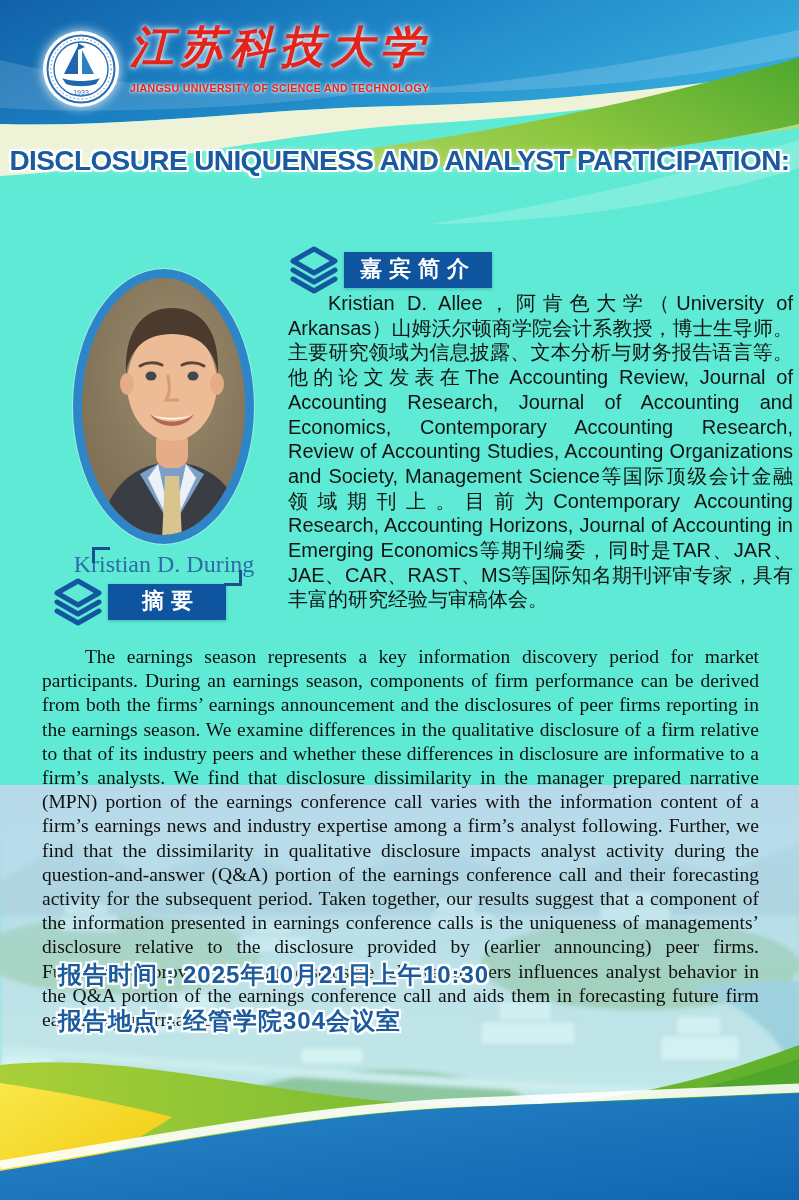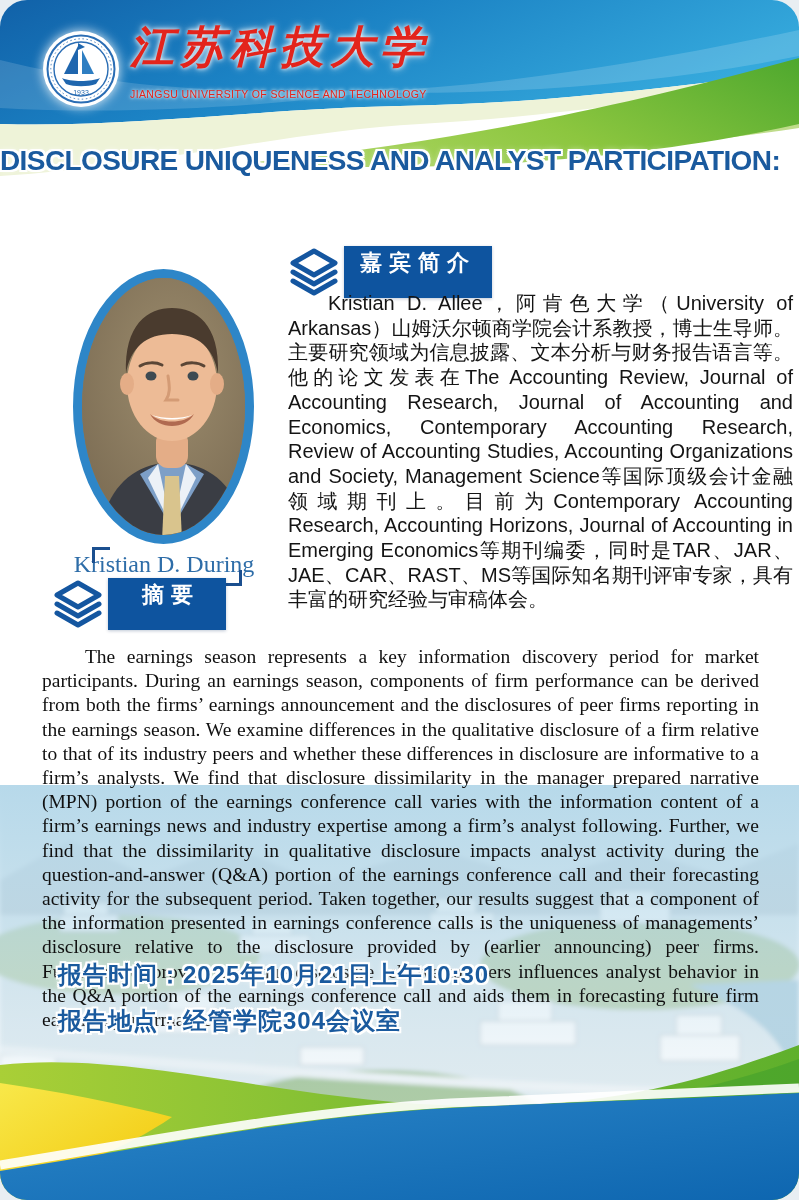--- a/index.html
+++ b/index.html
@@ -1,57 +1,56 @@
 <!DOCTYPE html>
 <html><head>
 <meta charset="utf-8">
 <style>
   * { margin:0; padding:0; box-sizing:border-box; }
   html,body { background:#e8eef2; }
   .poster {
     position:relative; width:799px; height:1200px; margin:0 auto;
-    background:#ffffff; overflow:hidden;
+    background:#5eead4; overflow:hidden;
     font-family:"Liberation Sans", sans-serif;
-    border-radius:27px;
   }
   svg { display:block; }
 
   
   .header-waves { position:absolute; top:0; left:0; width:799px; height:260px; }
   .logo-block { position:absolute; top:22px; left:42px; display:flex; align-items:flex-start; }
   .logo-circle { position:relative; width:78px; height:78px; margin-top:8px;
     filter:drop-shadow(0 0 6px rgba(255,255,255,.9)); }
   .logo-names { margin-left:10px; }
   .uni-cn {
     font-size:44px; font-weight:bold; color:#e3241c; letter-spacing:6px;
     font-style:italic; line-height:52px; white-space:nowrap;
     text-shadow:0 0 4px rgba(255,255,255,.95), 0 0 8px rgba(255,255,255,.8);
     font-family:"Liberation Serif", serif;
   }
   .uni-en {
-    font-size:10.5px; font-weight:normal; color:#e3241c; letter-spacing:.4px;
-    margin-top:14px; white-space:nowrap;
+    font-size:10.5px; font-weight:bold; color:#e3241c; letter-spacing:.4px;
+    margin-top:8px; white-space:nowrap;
     text-shadow:0 0 3px rgba(255,255,255,.95), 0 0 5px rgba(255,255,255,.9);
   }
 
   
-  .main-title { position:absolute; top:140px; left:0; width:799px; 
+  .main-title { position:absolute; top:140px; left:0; width:799px; text-align:center;
     color:#1a5a9e; font-weight:bold; }
   .main-title .tline {
     display:block; font-size:28px; letter-spacing:-0.6px; line-height:42px;
     text-shadow:-2px -2px 0 #fff, 2px -2px 0 #fff, -2px 2px 0 #fff, 2px 2px 0 #fff,
                 0 -2px 0 #fff, 0 2px 0 #fff, -2px 0 0 #fff, 2px 0 0 #fff,
                 0 0 7px rgba(255,255,255,.85);
   }
 
   
   .section-head { position:absolute; display:flex; align-items:center; }
   .section-head .badge {
     background:#0e549f; color:#fff; font-weight:bold; font-size:22px;
-    padding:4px 16px 22px 16px; letter-spacing:7px; line-height:26px;
+    padding:4px 16px 6px 16px; letter-spacing:7px; line-height:26px;
     box-shadow:0 1px 3px rgba(0,40,90,.25); white-space:nowrap;
   }
   .layers-icon { width:48px; height:48px; margin-right:6px; }
 
   
   .bio-text {
     position:absolute; left:288px; top:291px; width:505px;
     font-size:20px; line-height:24.7px; color:#141414;
     text-align:justify; text-indent:2em;
   }

